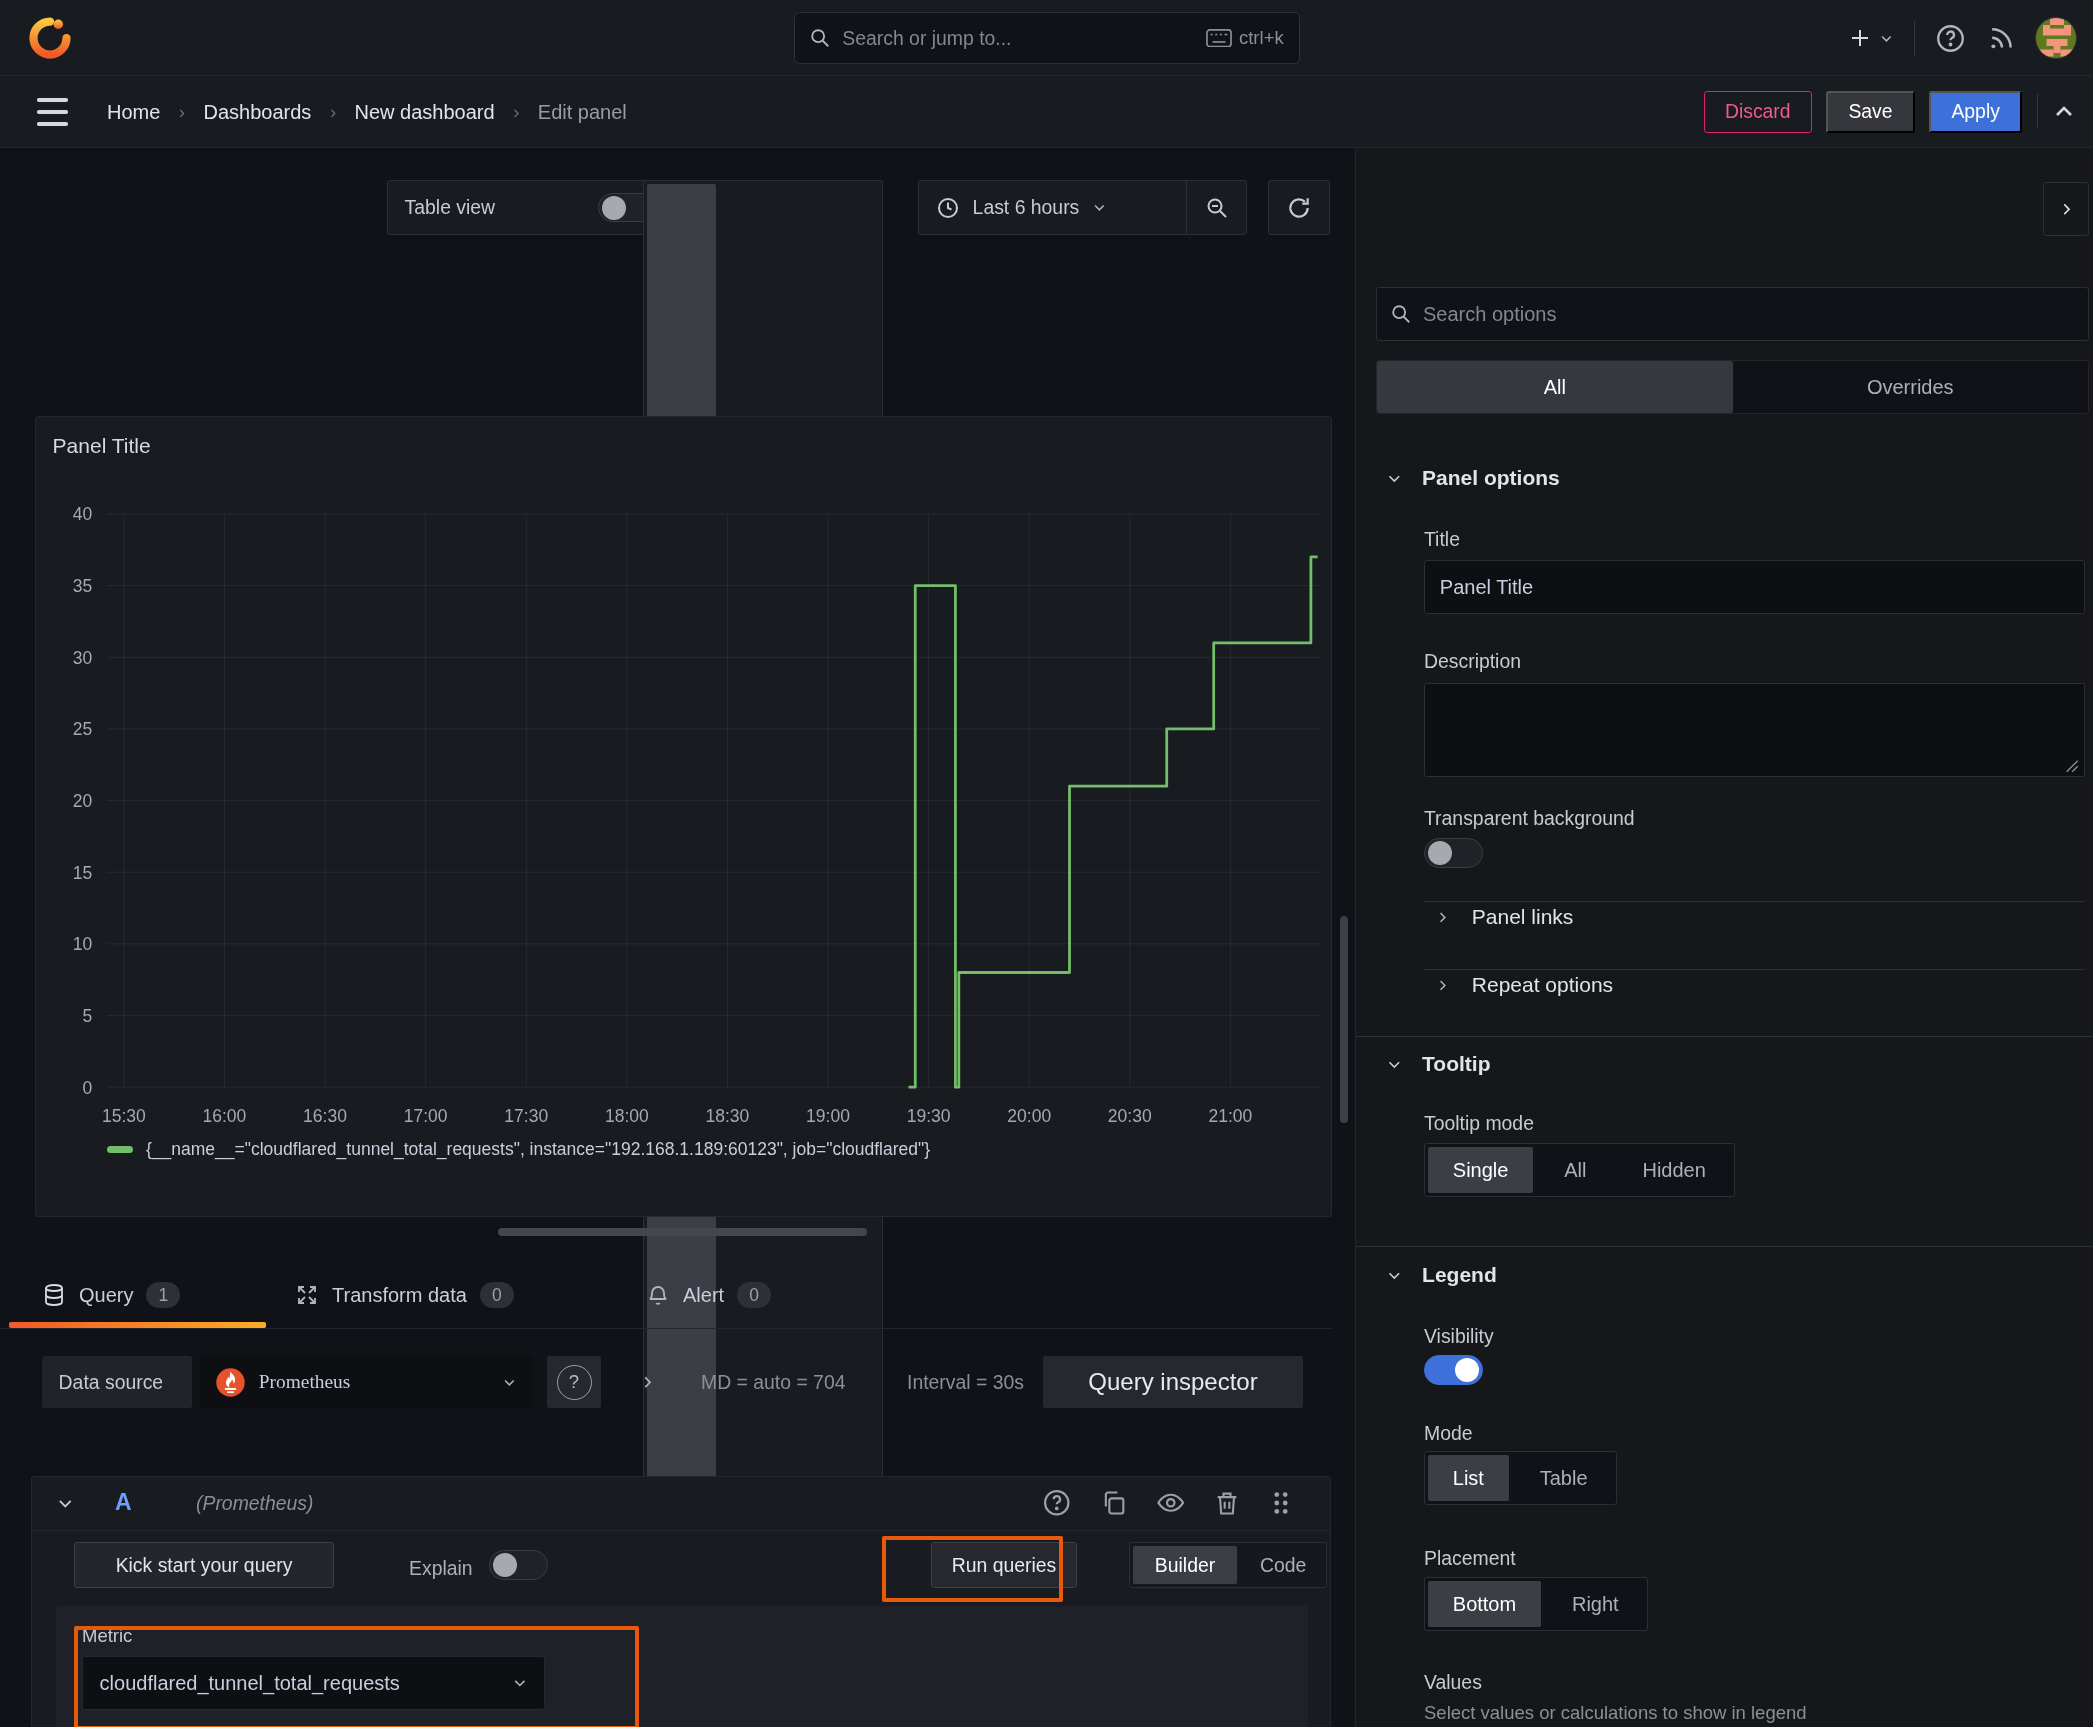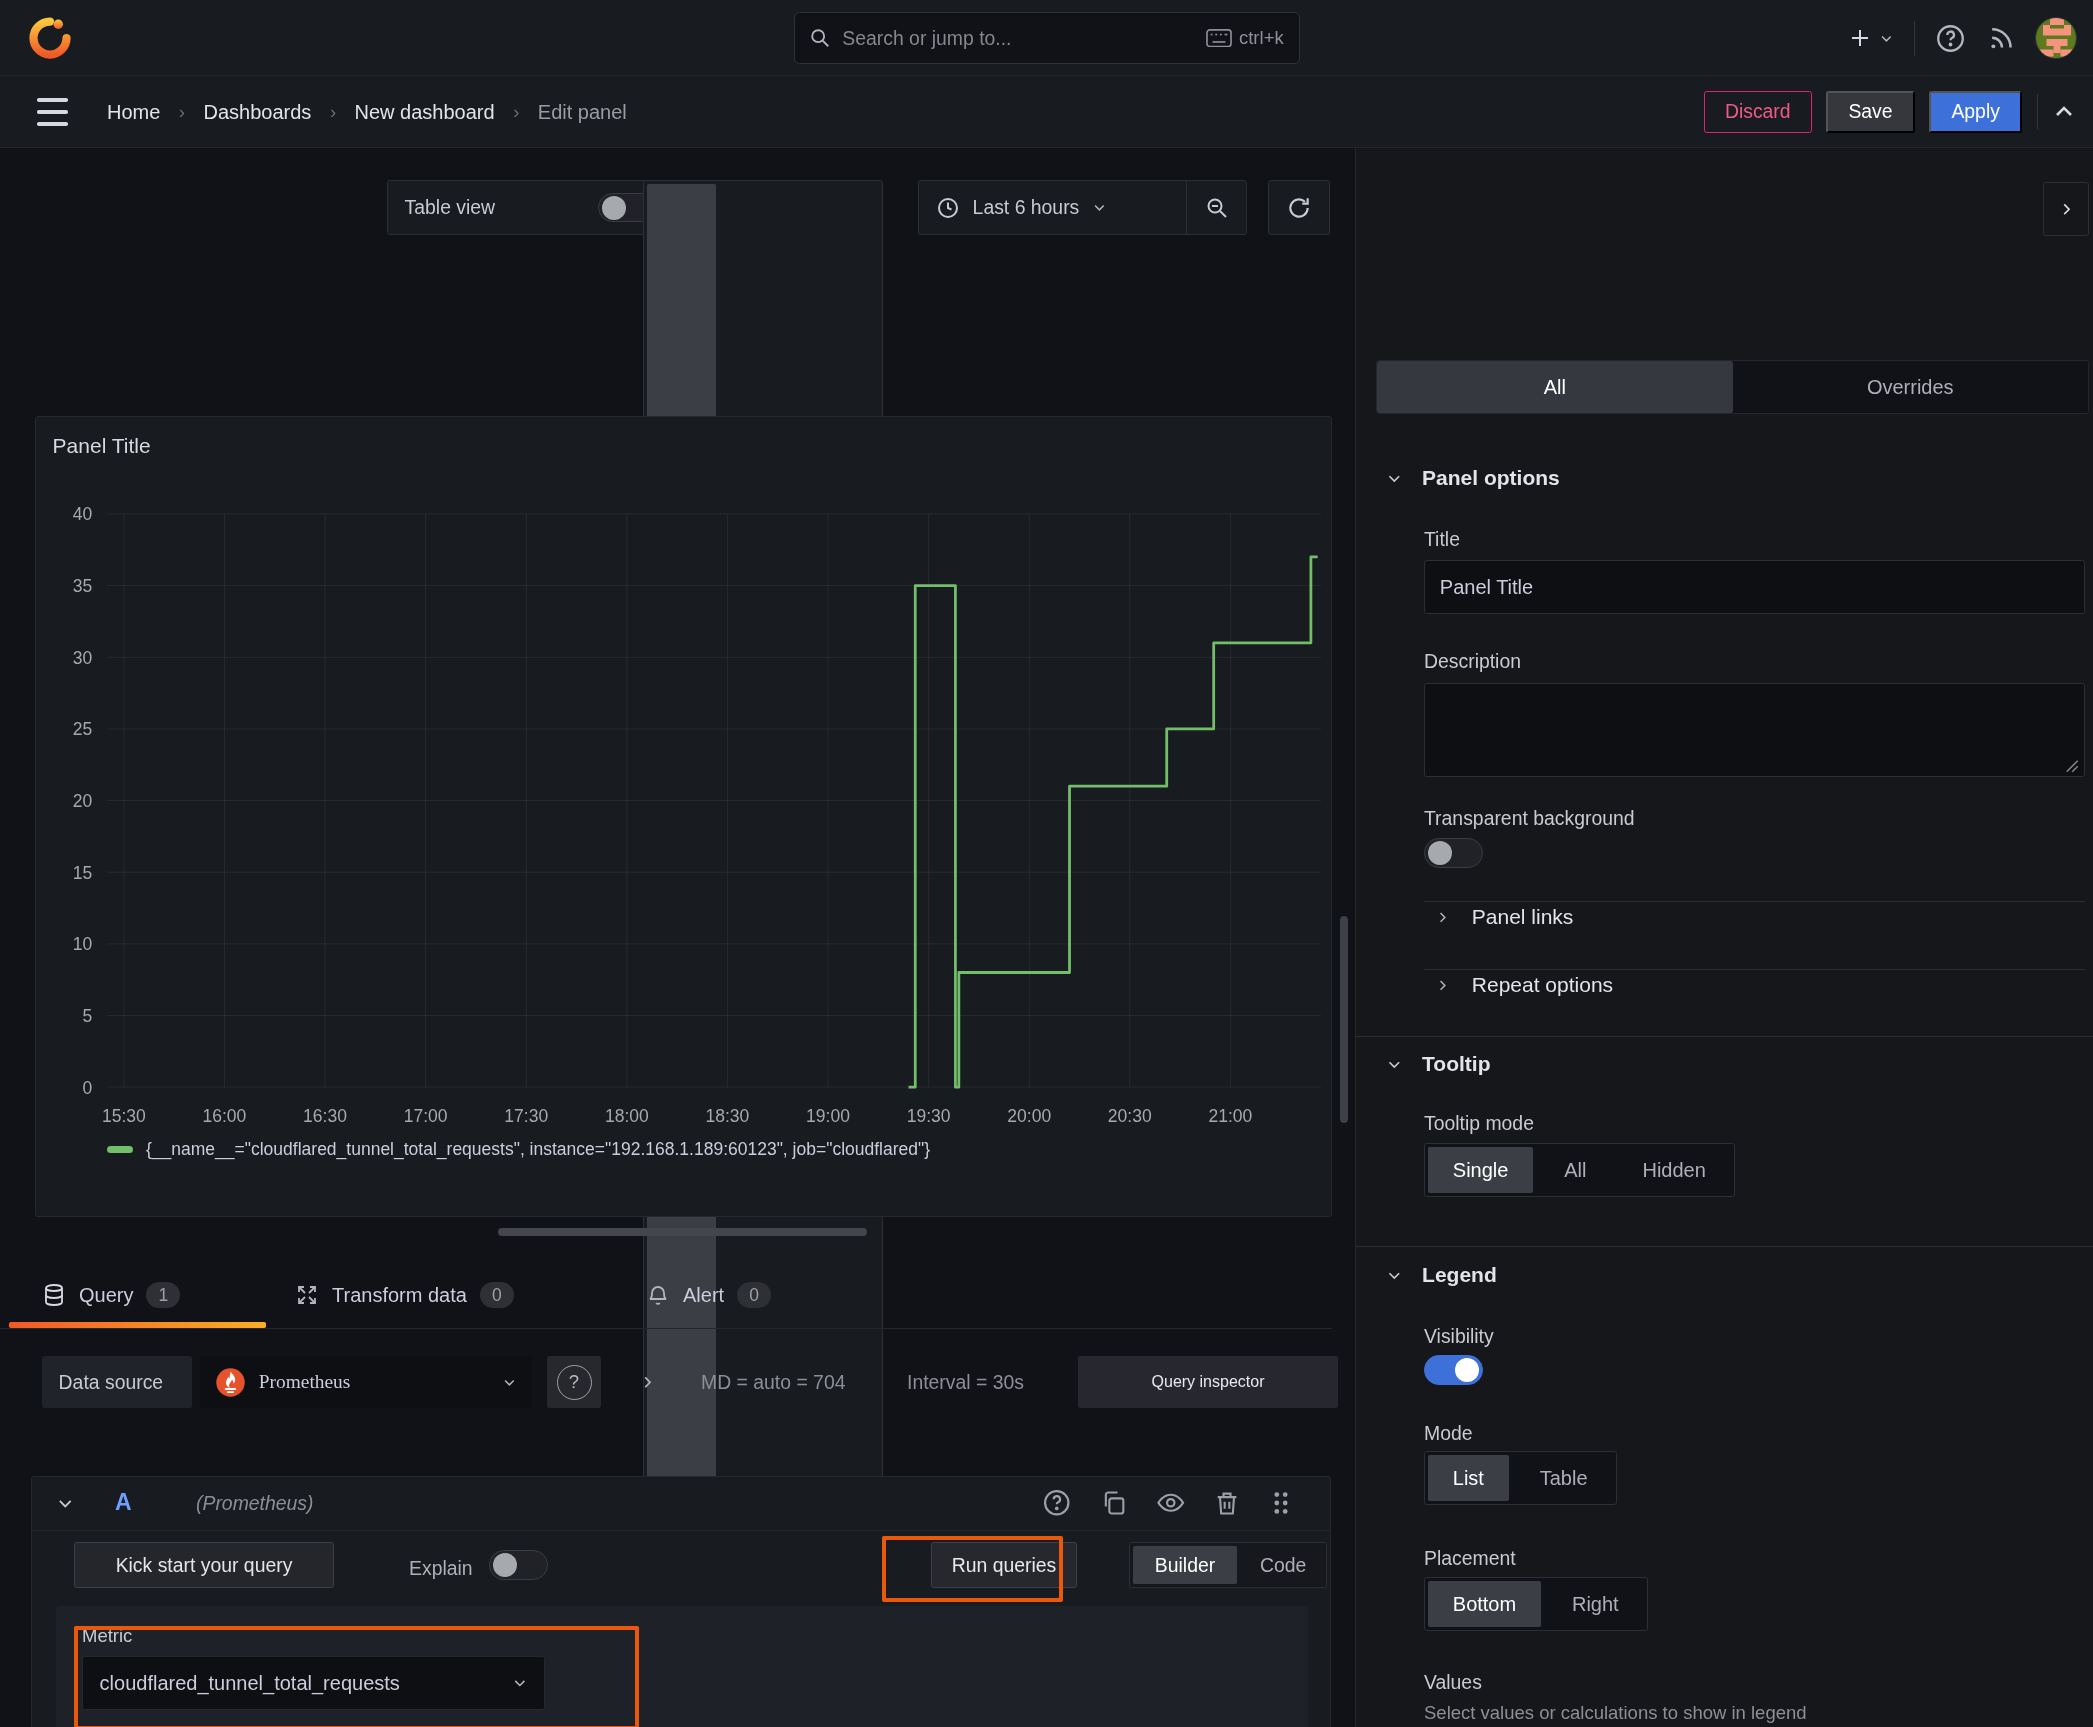--- a/index.html
+++ b/index.html
@@ -66,21 +66,21 @@
   .etab-underline { position:absolute; left:9.2px; bottom:0; width:257px; height:6.5px; border-radius:1.8px; background:linear-gradient(90deg,#f05a28,#fbad26); }
 
   
   .ds-row { position:absolute; left:0; top:1208px; width:1332px; height:52px; font-size:19.4px; }
   .chip { position:absolute; height:52px; display:flex; align-items:center; border-radius:2.8px; }
   .ds-label { left:42px; width:150px; background:#202329; color:#c9cad2; padding:0 16.6px; }
   .ds-select { left:200px; width:332px; background:#0d0f13; padding:0 14.8px; gap:13px; cursor:pointer;font-family:Liberation Serif, serif; }
   .ds-select .grow { flex:1; }
   .round-q { width:41px; height:41px; border-radius:50%; border:1.8px solid #9da0a6; color:#b9bbc1; display:flex; align-items:center; justify-content:center; font-size:20px; }
   .ds-stats { color:#8d8f96; }
-  .qi-btn { left:1078px; width:260px; background:rgba(204,204,220,.12); color:#e8e9ee; justify-content:center; font-size:16px; cursor:pointer; }
+  .qi-btn { left:1043px; width:260px; background:rgba(204,204,220,.12); color:#e8e9ee; justify-content:center; font-size:24px; cursor:pointer; }
 
   
   .qcard { position:absolute; left:31px; top:1328px; width:1300px; height:401px; background:#181b1f; border:0.9px solid #25282d; border-radius:2.8px; overflow:hidden; }
   .qhead { position:relative; height:54px; border-bottom:0.9px solid #24262b; }
   .refid { position:absolute; left:83px; top:12px; color:#6e9fff; font-size:23px; font-weight:bold; cursor:pointer; }
   .dshint { position:absolute; left:164px; top:14.8px; color:#8d8f96; font-size:19.4px; font-style:italic; }
   .qhead-icons { position:absolute; right:37px; top:11px; display:flex; gap:28px; color:#9da0a6; }
   .kick-row { position:absolute; left:42px; top:65px; width:1237px; height:48px; }
   .btn-kick { position:absolute; left:0; top:0; width:260px; height:46px; background:#24262c; border:0.9px solid #3d4046; border-radius:2.8px; display:flex; align-items:center; justify-content:center; font-size:19.4px; color:#e3e4ea; cursor:pointer; }
   .explain { position:absolute; left:335px; top:8.3px; display:flex; align-items:flex-end; gap:16.6px; color:#aeb0b7; font-size:19.4px; }
@@ -468,20 +468,27 @@
   </div>
 
   <aside class="rpane">
 
     <div class="vis-open">
       <svg width="16.6" height="16.6" viewBox="0 0 24 24" stroke="#d8d9e0" stroke-width="2.4" fill="none">
           <polyline points="9 5 16 12 9 19"></polyline>
         </svg>
     </div>
 
+    <div class="opt-search">
+      <svg width="22" height="22" viewBox="0 0 24 24" fill="none" stroke="#b3b5bc" stroke-width="2">
+          <circle cx="10" cy="10" r="6.5"></circle>
+          <line x1="15" y1="15" x2="21" y2="21"></line>
+        </svg>
+      <input placeholder="Search options" style="">
+    </div>
 
     <div class="ao-tabs">
       <span class="t sel">All</span>
       <span class="t">Overrides</span>
     </div>
 
     <div class="sect-head" style="top:318px">
       <svg width="16.6" height="16.6" viewBox="0 0 24 24" stroke="#c9cad2" stroke-width="2.4" fill="none">
           <polyline points="5 9 12 16 19 9"></polyline>
         </svg>

